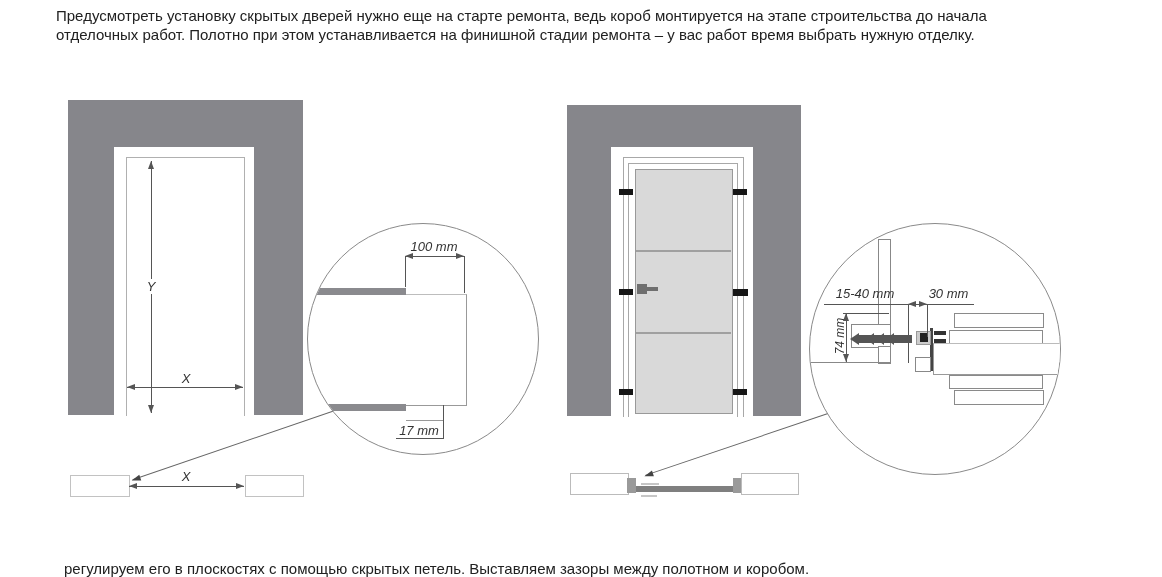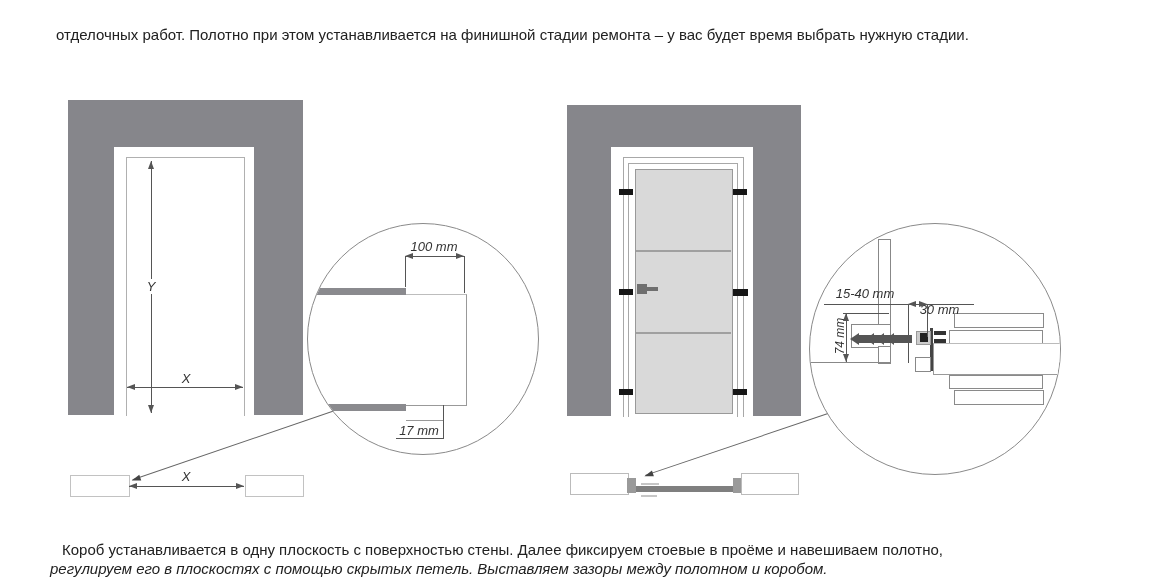--- a/index.html
+++ b/index.html
@@ -22,21 +22,22 @@
   .leader::after{content:"";position:absolute;right:-1px;top:-3px;border-top:3px solid transparent;border-bottom:3px solid transparent;border-left:9px solid #444;}
   .circle{position:absolute;background:#fff;border:1px solid #8a8a8a;border-radius:50%;overflow:hidden;}
   .plate{position:absolute;background:#fff;border:1px solid #8a8a8a;}
   .tri-l{position:absolute;width:0;height:0;border-top:6px solid transparent;border-bottom:6px solid transparent;border-right:8px solid #555;}
 </style>
 </head>
 <body>
 
 <div class="page">
 
-  <div class="txt" style="left:56px;top:25px;">отделочных работ. Полотно при этом устанавливается на финишной стадии ремонта – у вас будет время выбрать нужную стадии.</div>
+  <div class="txt" style="left:56px;top:6px;">Предусмотреть установку скрытых дверей нужно еще на старте ремонта, ведь короб монтируется на этапе строительства до начала</div>
+  <div class="txt" style="left:56px;top:25px;">отделочных работ. Полотно при этом устанавливается на финишной стадии ремонта – у вас работ время выбрать нужную отделку.</div>
 
   <div class="fill" style="left:68px;top:100px;width:235px;height:315px;background:#86868b;"></div>
   <div class="fill" style="left:114px;top:147px;width:140px;height:268px;background:#fff;"></div>
   <div class="abs" style="left:126px;top:157px;width:117px;height:258px;border:1px solid #b0b0b0;border-bottom:none;"></div>
 
   <div class="dim-v" style="left:151px;top:161px;height:252px;"></div>
   <div class="dimlbl" style="left:143px;top:279px;width:16px;background:#fff;">Y</div>
 
   <div class="dim-h" style="left:127px;top:387px;width:116px;"></div>
   <div class="dimlbl" style="left:178px;top:371px;width:16px;">X</div>
@@ -114,25 +115,24 @@
     <div class="plate" style="left:144px;top:89px;width:88px;height:13px;"></div>
     <div class="plate" style="left:139px;top:106px;width:92px;height:12px;"></div>
     <div class="abs" style="left:123px;top:119px;width:130px;height:30px;background:#fff;border:1px solid #999;border-top-color:#bbb;"></div>
     <div class="plate" style="left:139px;top:151px;width:92px;height:12px;"></div>
     <div class="plate" style="left:144px;top:166px;width:88px;height:13px;"></div>
 
     <div class="dimlbl" style="left:12px;top:62px;width:86px;">15-40 mm</div>
     <div class="ext" style="left:14px;top:80px;width:84px;height:1px;"></div>
     <div class="dim-h" style="left:98px;top:80px;width:19px;"></div>
     <div class="ext" style="left:117px;top:80px;width:47px;height:1px;"></div>
-    <div class="dimlbl" style="left:106px;top:62px;width:47px;margin-top:16px;">30 mm</div>
+    <div class="dimlbl" style="left:115px;top:62px;width:47px;">30 mm</div>
     <div class="ext" style="left:98px;top:80px;width:1px;height:59px;"></div>
     <div class="ext" style="left:117px;top:80px;width:1px;height:33px;"></div>
 
     <div class="ext" style="left:33px;top:89px;width:46px;height:1px;"></div>
     <div class="dim-v" style="left:36px;top:89px;height:49px;"></div>
     <div class="dimlbl" style="left:7px;top:105px;width:46px;height:14px;font-size:12px;transform:rotate(-90deg);">74 mm</div>
   </div>
 
-  <div class="txt" style="left:62px;top:540px;">Короб устанавливается в одну плоскость с поверхностью стены. Далее фиксируем стоевые в проёме и навешиваем полотно,</div>
-  <div class="txt" style="left:50px;top:559px;font-style:italic;">регулируем его в плоскостях с помощью скрытых петель. Выставляем зазоры между полотном и коробом.</div>
+  <div class="txt" style="left:64px;top:559px;">регулируем его в плоскостях с помощью скрытых петель. Выставляем зазоры между полотном и коробом.</div>
 
 </div>
 
 </body></html>

